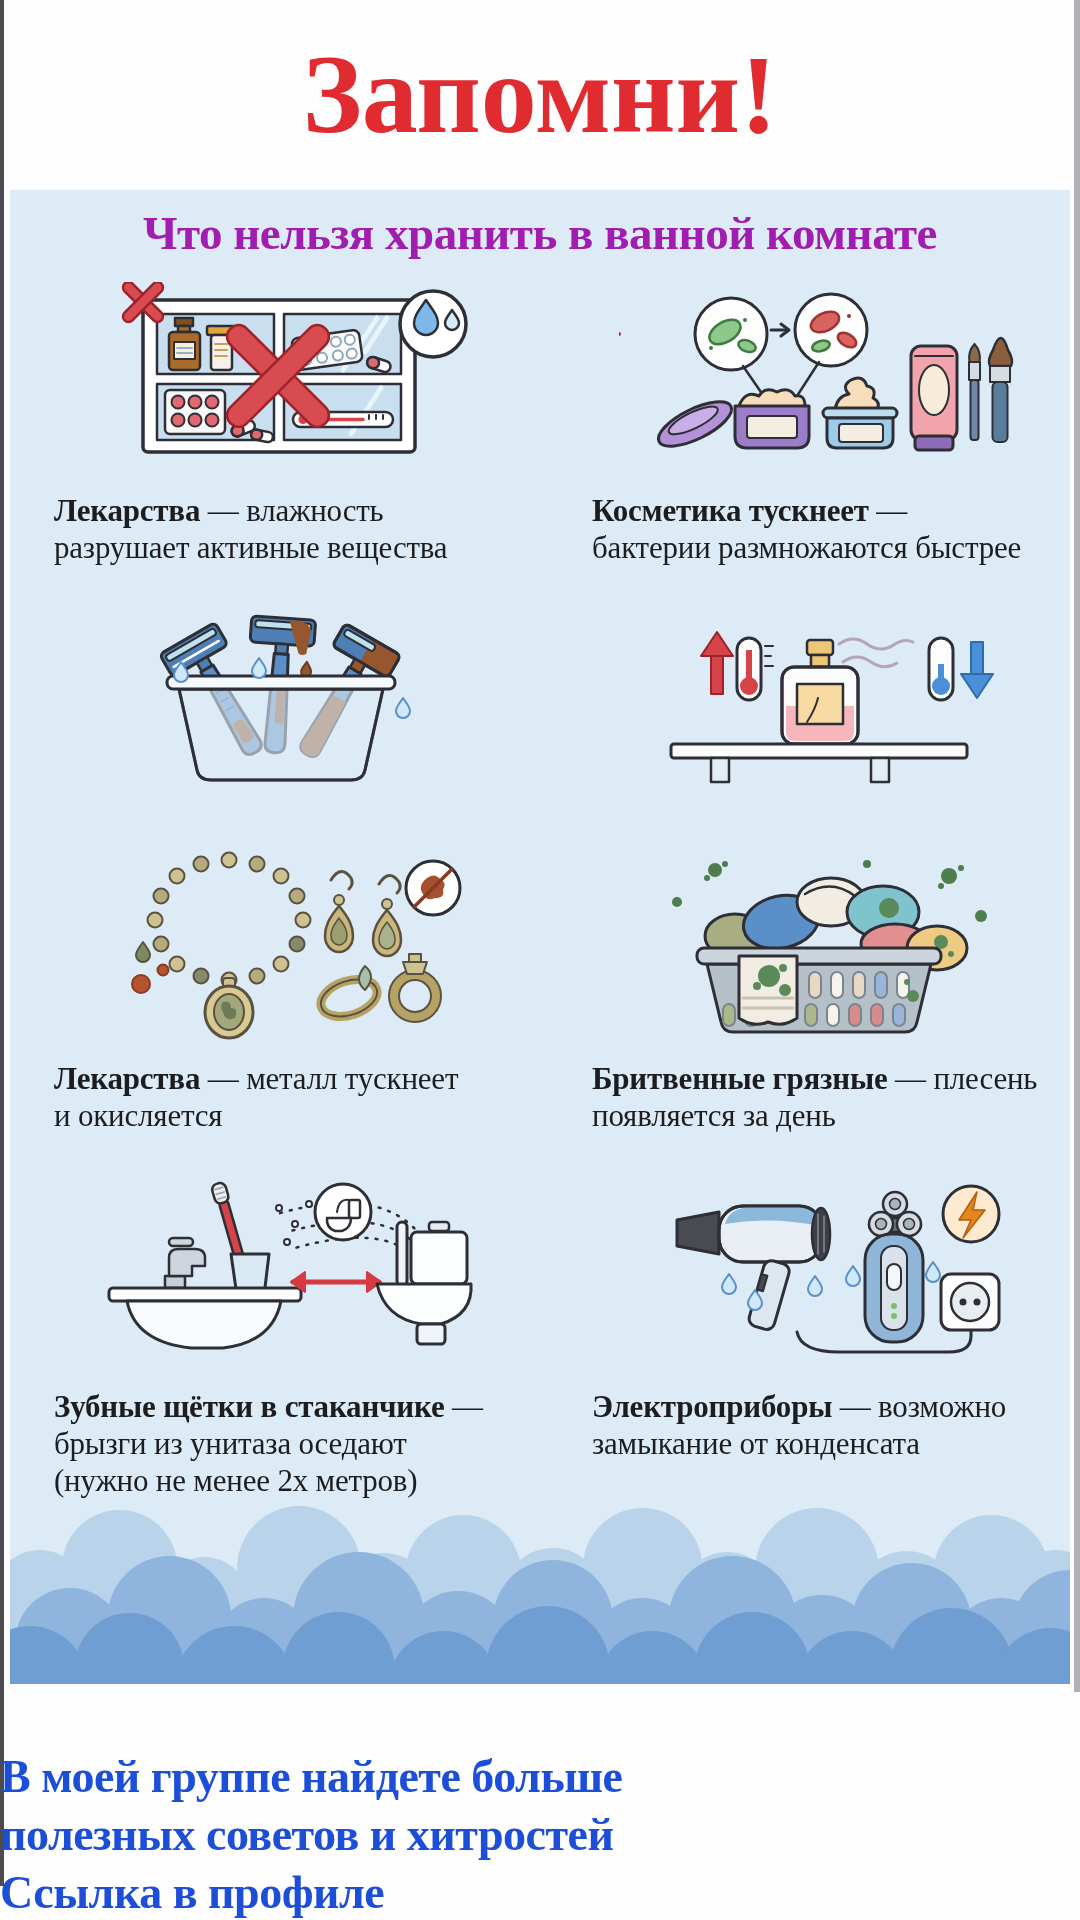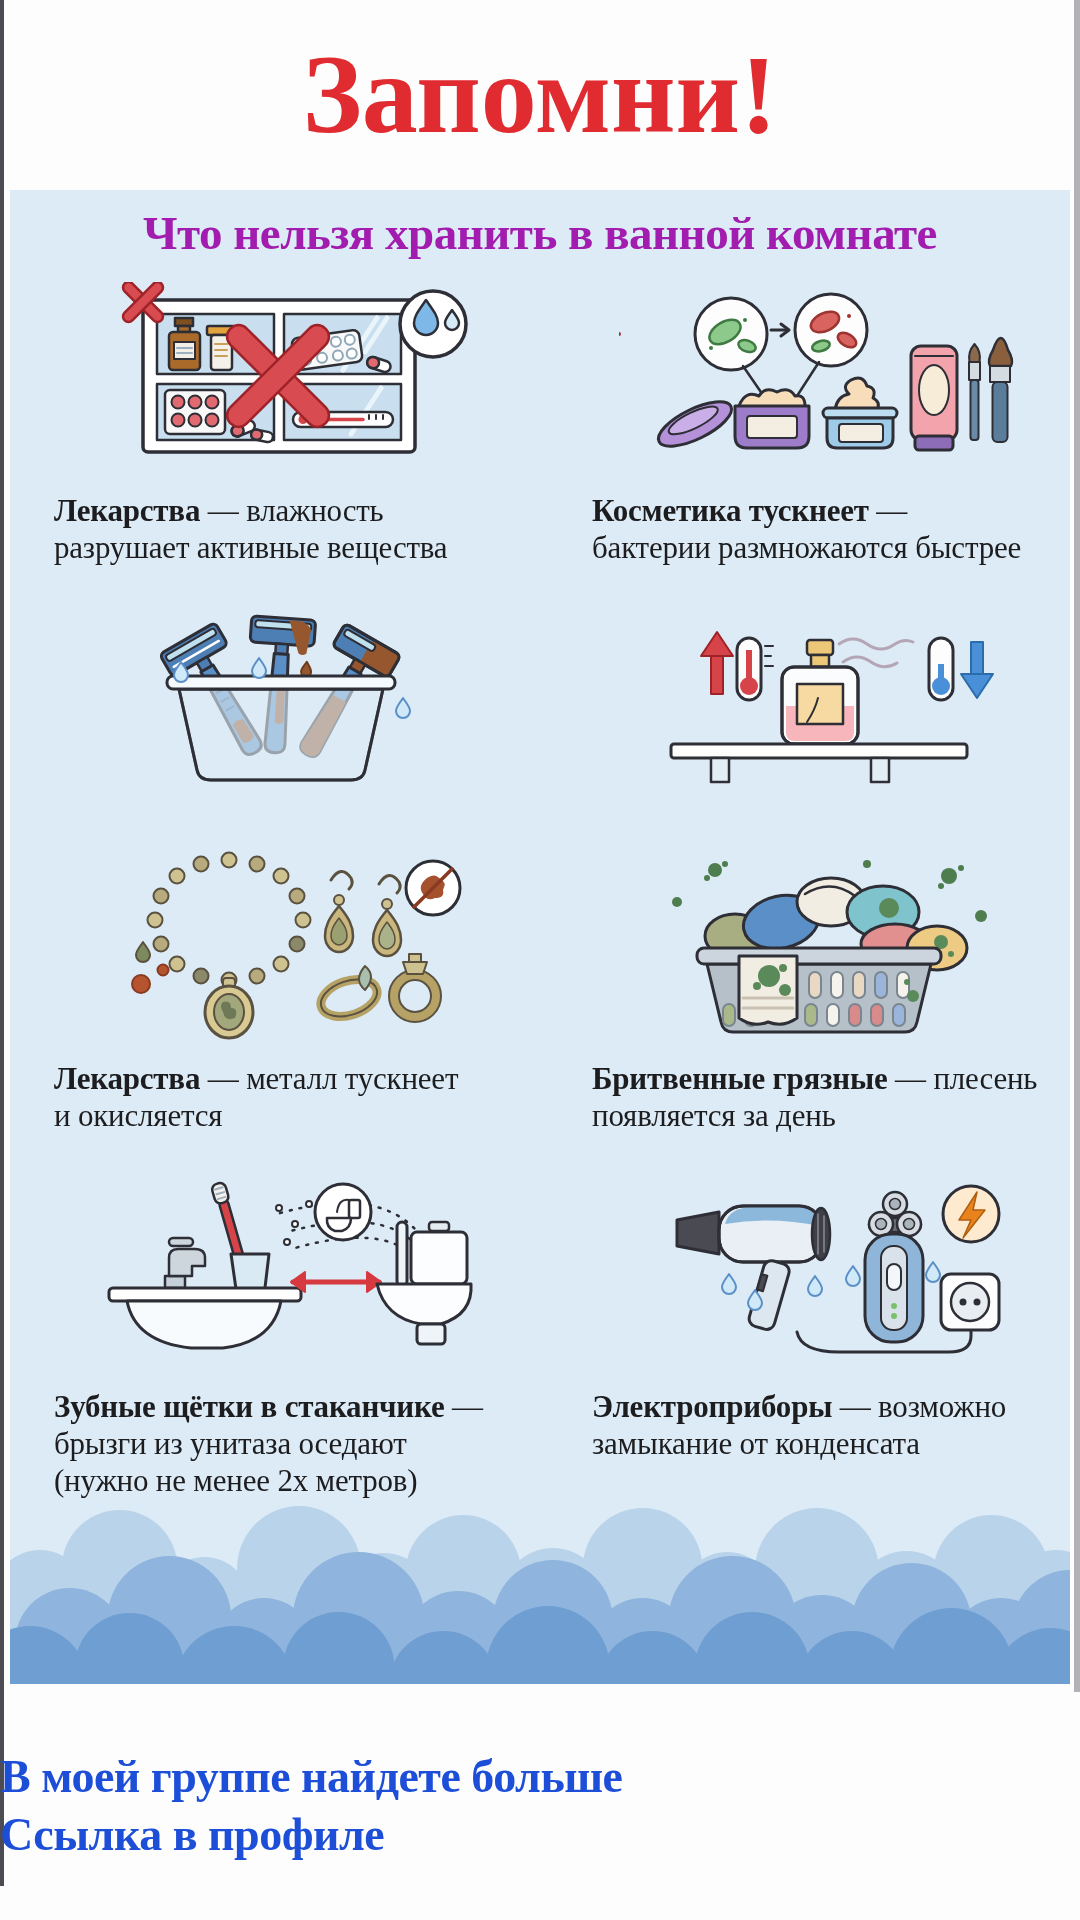--- a/index.html
+++ b/index.html
@@ -481,15 +481,16 @@
           <circle cx="845" cy="218" r="55"></circle>
         <circle cx="945" cy="202" r="62"></circle>
           <circle cx="1045" cy="218" r="58"></circle>
           <rect x="0" y="205" width="1064" height="11"></rect>
       </g>
     </svg>
   </div>
 
   <div class="footer">
     <div>В моей группе найдете больше</div>
+    <div>полезных советов и хитростей</div>
     <div>Ссылка в профиле</div>
   </div>
 </div>
 
 </body></html>

